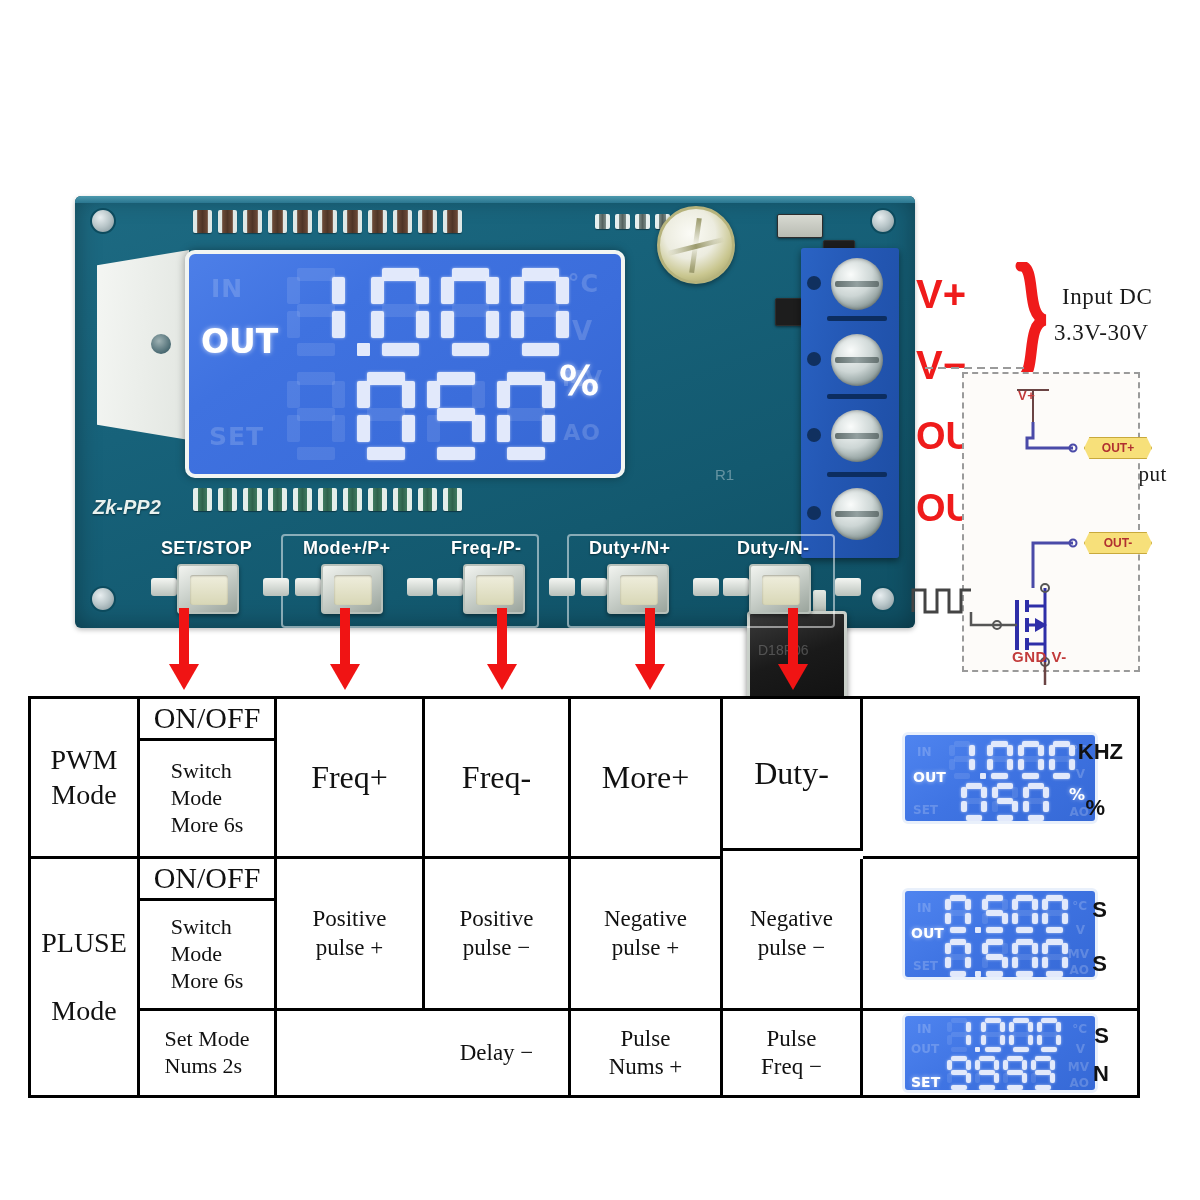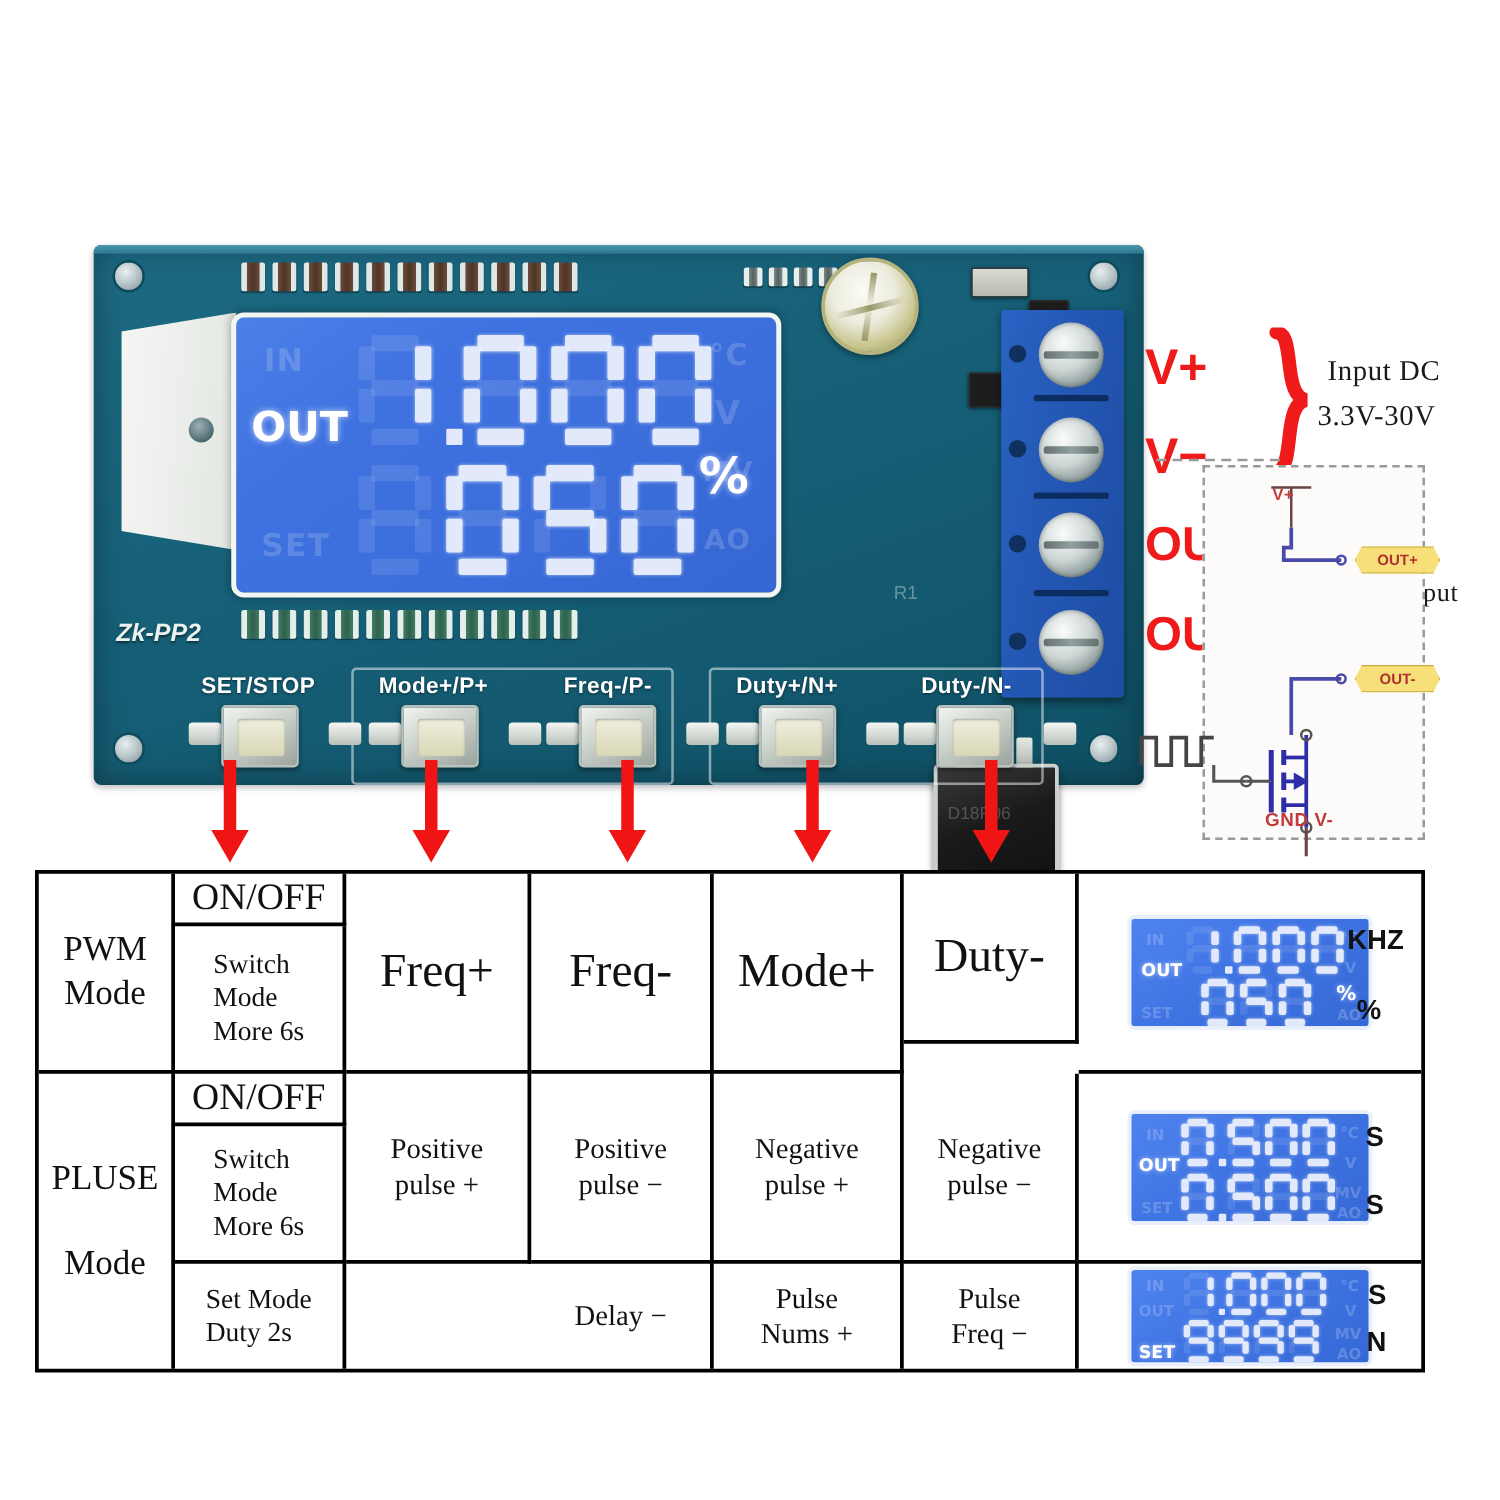--- a/index.html
+++ b/index.html
@@ -199,21 +199,21 @@
   
   .tbl { position:absolute; left: 28px; top: 696px; width: 1112px; height: 402px;
          border: 3px solid #000; background: #fff; }
   .cell { position:absolute; border-right: 3px solid #000; border-bottom: 3px solid #000;
           display:flex; align-items:center; justify-content:center; text-align:center;
           font-family:"Liberation Serif", serif; color:#111; }
   .cell.nb-r { border-right: none; }
   .cell.nb-b { border-bottom: none; }
   .cell .inner { padding: 2px 4px; line-height: 1.22; }
   .f-mode { font-size: 28px; }
-  .f-main { font-size: 38px; }
+  .f-main { font-size: 32px; }
   .f-sub  { font-size: 22px; }
   .f-onoff{ font-size: 30px; }
   .f-two  { font-size: 23px; }
 
   
   .mini-lcd {
     position:relative; width: 196px; height: 92px;
     background: linear-gradient(145deg,#4f84ef 0%,#3f74e3 45%,#3669d6 100%);
     border: 3px solid #e9f0fb; border-radius: 6px; overflow:hidden;
   }
@@ -529,23 +529,23 @@
         <span>More 6s</span>
       </div>
     </div>
     <div class="cell f-main" style="left:246px; top:0; width:148px; height:160px;">
       <div class="inner">Freq+</div>
     </div>
     <div class="cell f-main" style="left:394px; top:0; width:146px; height:160px;">
       <div class="inner">Freq-</div>
     </div>
     <div class="cell f-main" style="left:540px; top:0; width:152px; height:160px;">
-      <div class="inner">Mode+</div>
-    </div>
-    <div class="cell f-main" style="left:692px; top:0; width:140px; height:136px;">
+      <div class="inner">More+</div>
+    </div>
+    <div class="cell f-main" style="left:692px; top:0; width:140px; height:152px;">
       <div class="inner">Duty-</div>
     </div>
     <div class="cell nb-r" style="left:832px; top:0; width:274px; height:160px;">
       <div class="mini-lcd">
         <span class="mghost" style="left:12px; top:10px;">IN</span>
         <span class="mlit" style="left:8px; top:34px;">OUT</span>
         <span class="mghost" style="left:8px; top:68px;">SET</span>
         <span class="mghost" style="right:8px; top:8px;">°C</span>
         <span class="mghost" style="right:10px; top:32px;">V</span>
         <span class="mghost" style="right:6px; top:70px;">AO</span>
@@ -775,21 +775,21 @@
             </div>
           </div>
       </div>
       <span class="unit" style="right:30px; top:38px;">S</span>
       <span class="unit" style="right:30px; top:92px;">S</span>
     </div>
 
     <div class="cell f-sub nb-b" style="left:109px; top:312px; width:137px; height:84px;">
       <div class="inner" style="text-align:left;">
         <span>Set Mode</span><br>
-        <span>Duty 2s</span>
+        <span>Nums 2s</span>
       </div>
     </div>
     <div class="cell f-two nb-b" style="left:394px; top:312px; width:146px; height:84px;">
       <div class="inner">Delay −</div>
     </div>
     <div class="cell f-two nb-b" style="left:540px; top:312px; width:152px; height:84px;">
       <div class="inner"><span>Pulse</span><br><span>Nums +</span></div>
     </div>
     <div class="cell f-two nb-b" style="left:692px; top:312px; width:140px; height:84px;">
       <div class="inner"><span>Pulse</span><br><span>Freq −</span></div>

